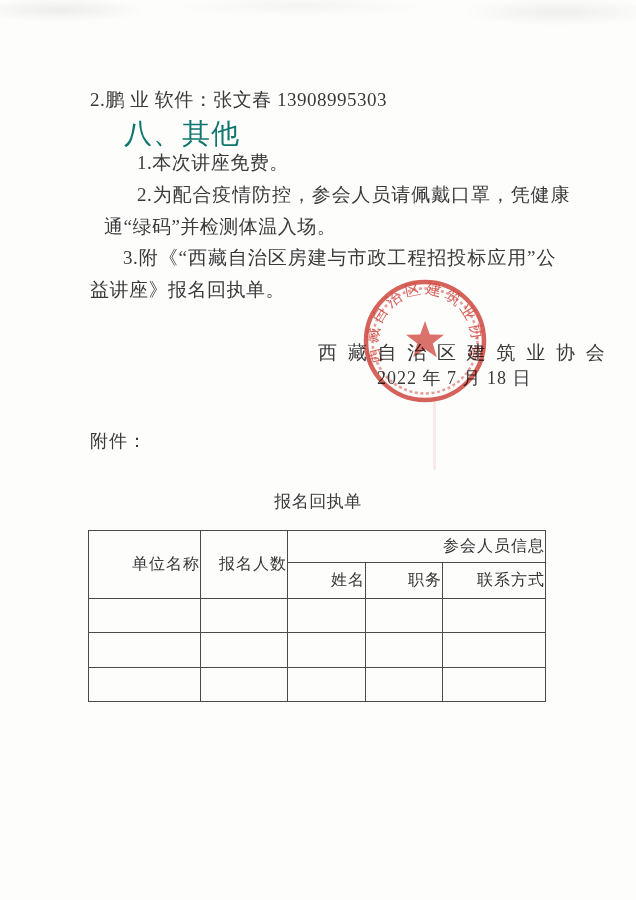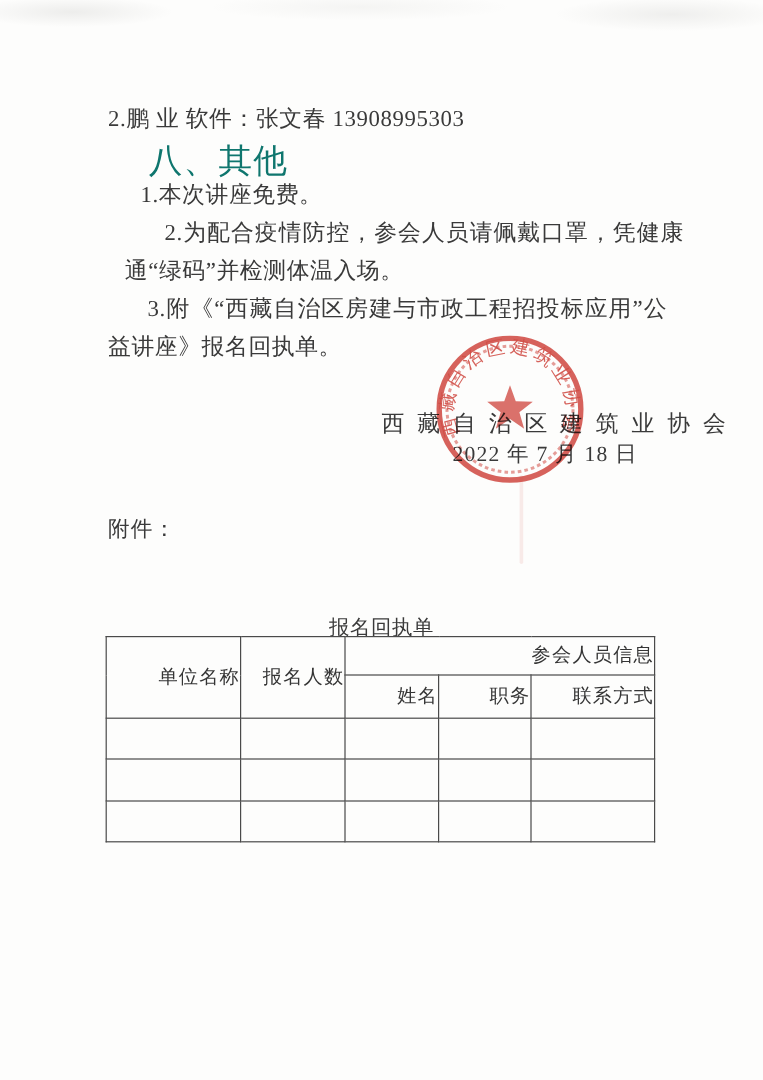--- a/index.html
+++ b/index.html
@@ -54,21 +54,21 @@
 <body>
 
 <div class="page">
 
   <div class="scan-noise"></div>
 
   <div class="abs body-par" style="left:90px;top:84px;width:470px;">2.鹏 业 软件：张文春  13908995303</div>
 
   <div class="abs heading" style="left:124px;top:115px;">八、其他</div>
 
-  <div class="abs body-par" style="left:84px;top:147px;width:470px;text-indent:33px;">1.本次讲座免费。</div>
+  <div class="abs body-par" style="left:104px;top:147px;width:470px;text-indent:33px;">1.本次讲座免费。</div>
 
   <div class="abs body-par indent" style="left:104px;top:179px;width:466px;">2.为配合疫情防控，参会人员请佩戴口罩，凭健康通“绿码”并检测体温入场。</div>
 
   <div class="abs body-par indent" style="left:90px;top:242px;width:466px;">3.附《“西藏自治区房建与市政工程招投标应用”公益讲座》报名回执单。</div>
 
   <div class="abs org-line" style="left:318px;top:340px;">西 藏 自 治 区 建 筑 业 协 会</div>
 
   <div class="abs date-line" style="left:377px;top:366px;">2022 年 7 月 18 日</div>
 
   <svg class="abs stamp" style="left:349px;top:265px;" width="152" height="152" viewBox="0 0 152 152">
@@ -81,21 +81,21 @@
     <text font-size="15.5" fill="#cf4038" letter-spacing="3.5" opacity=".88" font-family="Liberation Serif, DejaVu Serif, serif">
       <textPath href="#sealArc" startOffset="50%" text-anchor="middle">西藏自治区建筑业协会</textPath>
     </text>
   </svg>
 
   <div class="seal-smear"></div>
 
   <div class="abs attach-label" style="left:90px;top:429px;">附件：</div>
 
 
-  <div class="abs center-line" style="top:511px;">报名回执单</div>
+  <div class="abs center-line" style="top:490px;">报名回执单</div>
 
   <table class="reply">
     <colgroup>
       <col style="width:112px">
         <col style="width:87px">
         <col style="width:78px">
       <col style="width:77px">
         <col style="width:103px">
     </colgroup>
     <thead>

